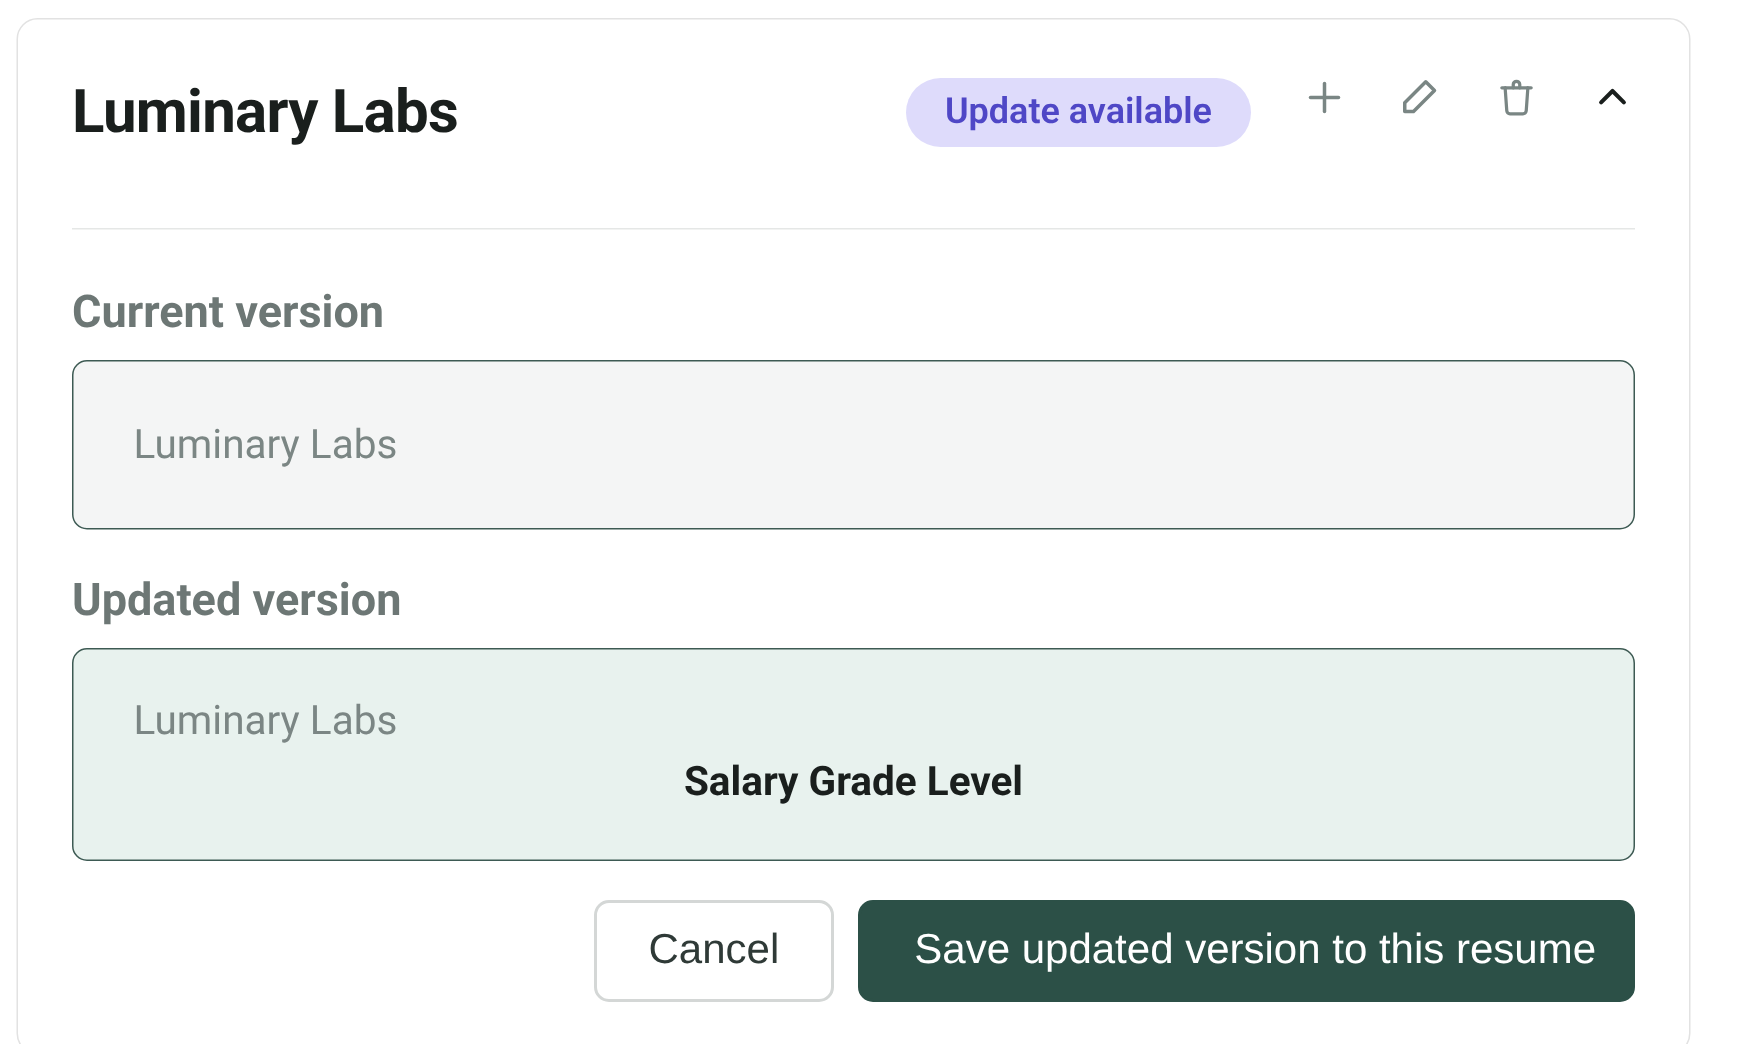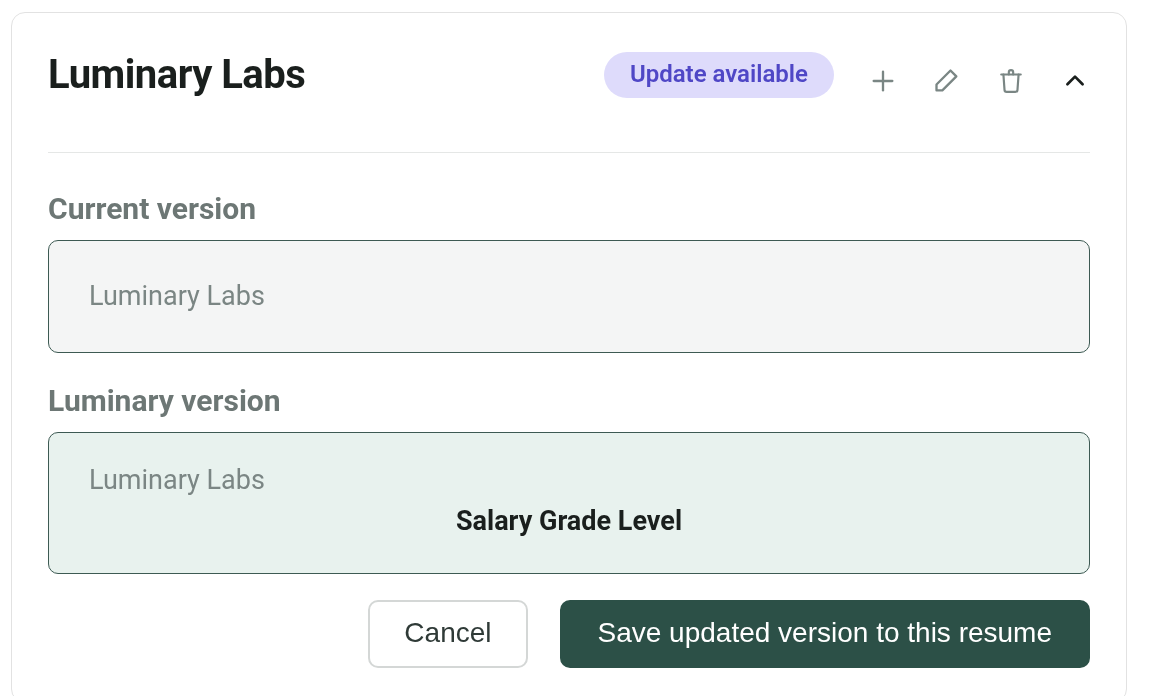--- a/index.html
+++ b/index.html
@@ -23,21 +23,21 @@
     justify-content: space-between;
   }
   .title {
     font-size: 40px;
     font-weight: 700;
     color: #1a1f1d;
     letter-spacing: -0.5px;
   }
   .actions {
     display: flex;
-    align-items: flex-end;
+    align-items: flex-start;
     gap: 34px;
   }
   .badge {
     background: #dedbfb;
     color: #4f47c6;
     font-size: 24px;
     font-weight: 600;
     padding: 8px 26px 10px 26px;
     border-radius: 999px;
   }
@@ -84,41 +84,41 @@
     padding-top: 28px;
     padding-bottom: 32px;
   }
   .version-updated .line1 { color: #7b8684; margin-bottom: 2px; }
   .version-updated .line2 { color: #1a1f1d; font-weight: 700; text-align: center; }
   .gap { height: 30px; }
   .button-row {
     margin-top: 26px;
     display: flex;
     justify-content: flex-end;
-    gap: 32px;
+    gap: 16px;
   }
   .btn {
     font-size: 28px;
     font-weight: 500;
     border-radius: 10px;
     padding: 14px 34px 16px 34px;
     cursor: pointer;
     line-height: 1.2;
   }
   .btn-secondary {
     background: #fff;
     border: 2px solid #d4d7d6;
     color: #2f3a37;
   }
   .btn-primary {
     background: #2c5047;
     border: 2px solid #2c5047;
     color: #fff;
     padding-left: 36px;
-    padding-right: 36px;
+    padding-right: 24px;
   }
 </style>
 </head>
 <body>
 
 <div class="card">
 
   <div class="header-row">
     <div class="title">Luminary Labs</div>
     <div class="actions">
@@ -159,21 +159,21 @@
 
   <div class="divider"></div>
 
   <div class="section-label">Current version</div>
   <div class="version-box version-current">
     <div>Luminary Labs</div>
   </div>
 
   <div class="gap"></div>
 
-  <div class="section-label">Luminary version</div>
+  <div class="section-label">Updated version</div>
   <div class="version-box version-updated">
     <div class="line1">Luminary Labs</div>
     <div class="line2">Salary Grade Level</div>
   </div>
 
   <div class="button-row">
     <button class="btn btn-secondary">Cancel</button>
     <button class="btn btn-primary">Save updated version to this resume</button>
   </div>
 

